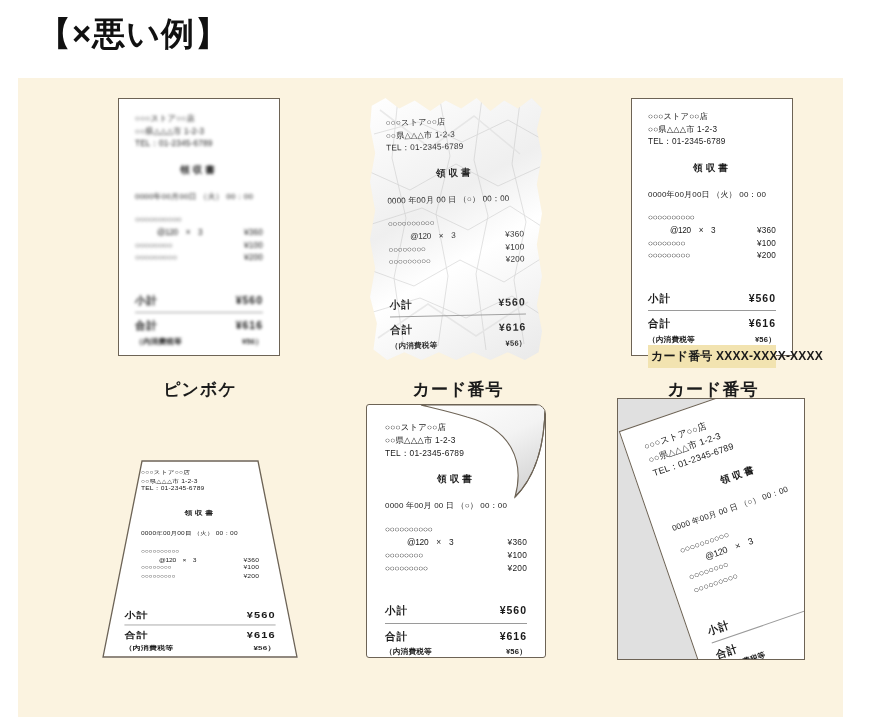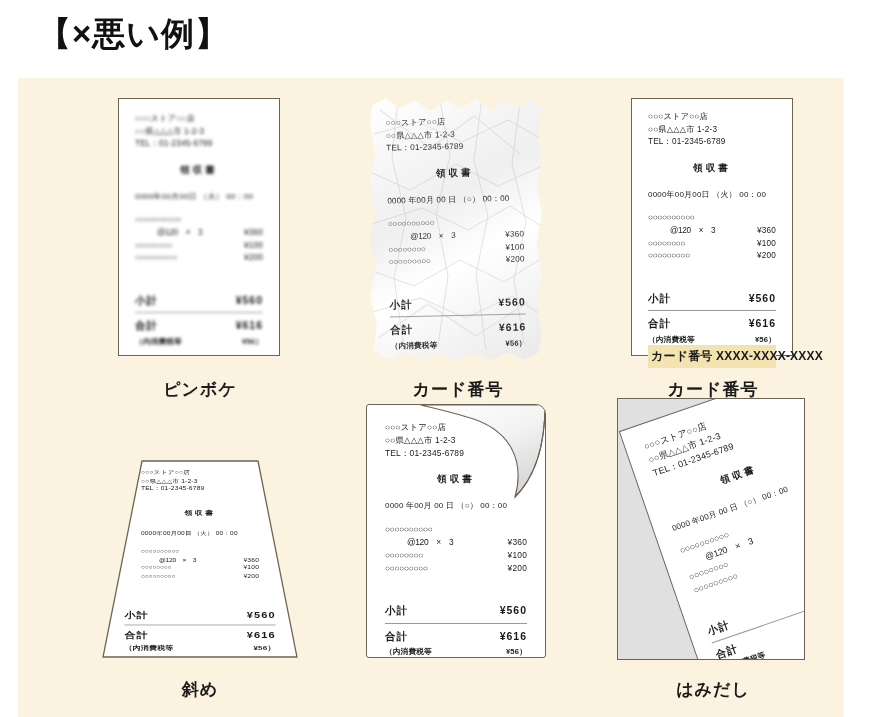--- a/index.html
+++ b/index.html
@@ -481,21 +481,20 @@
               <span>合計</span>
               <span>¥616</span>
             </div>
             <div class="r-tax">
               <span>（内消費税等</span>
               <span>¥56）</span>
             </div>
           </div>
         </div>
       </div>
-      <div class="caption">斜め</div>
     </div>
 
     <div class="cell c4">
       <div class="stage">
         <div class="paper p-curl">
           <div class="paper-inner">
             <div class="r-head">
               <div class="r-line">○○○ストア○○店</div>
               <div class="r-line">○○県△△△市 1-2-3</div>
               <div class="r-line">TEL：01-2345-6789</div>
@@ -593,17 +592,16 @@
 
               </div>
               <div class="r-tax">
                 <span>（内消費税等</span>
 
               </div>
             </div>
           </div>
         </div>
       </div>
-      <div class="caption">はみだし</div>
     </div>
 
   </div>
 </div>
 
 </body></html>

